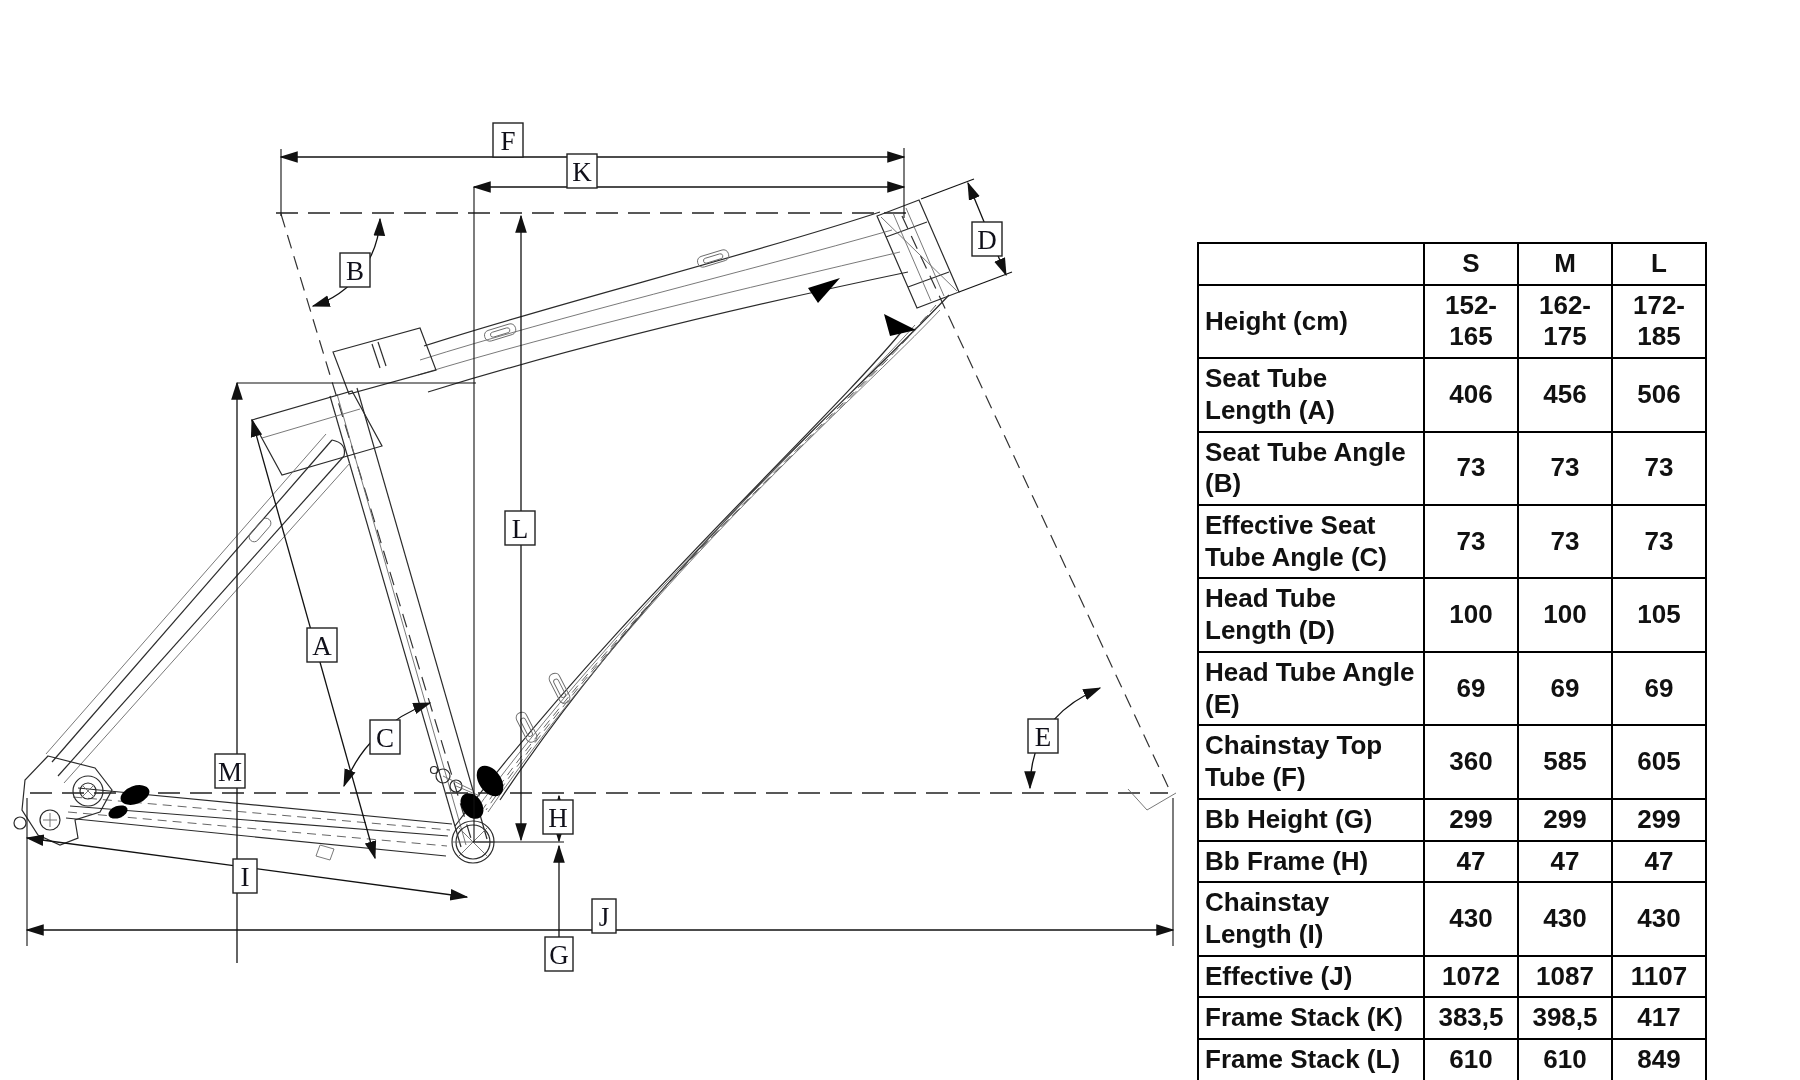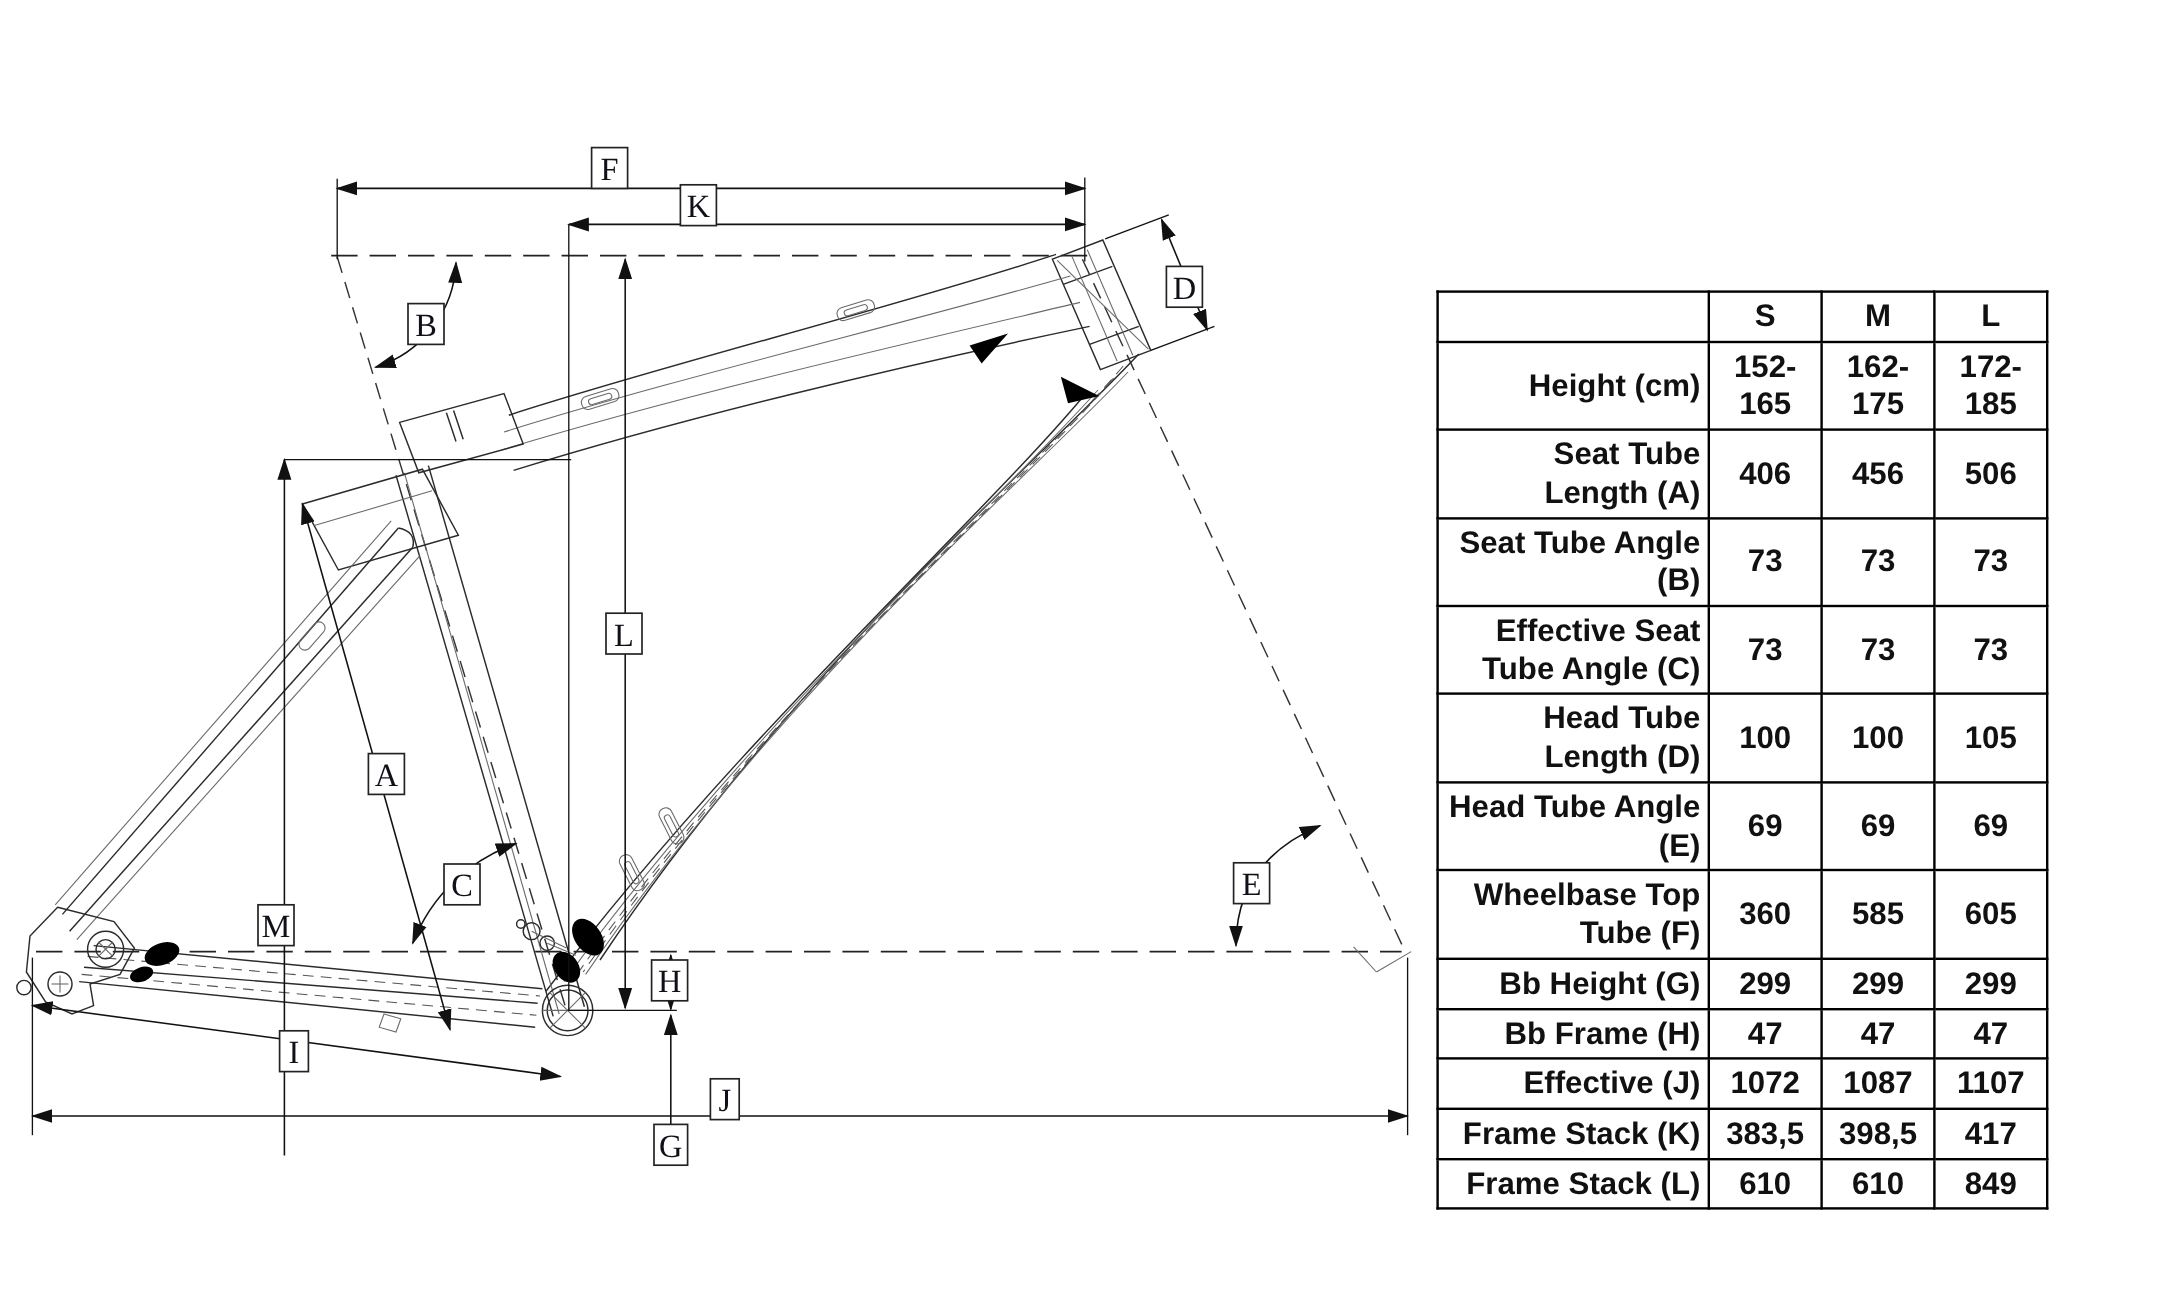--- a/index.html
+++ b/index.html
@@ -17,21 +17,21 @@
   .black-fill{fill:#000;stroke:none;}
   .label-box{fill:#fff;stroke:#222;stroke-width:1.4;}
   .label-text{font-family:"Liberation Serif",serif;font-size:27px;fill:#10101a;
               text-anchor:middle;}
   
   #geo-table{position:absolute;left:1197px;top:242px;border-collapse:collapse;
              table-layout:fixed;}
   #geo-table th,#geo-table td{border:2.5px solid #000;font-weight:bold;
              font-size:26px;line-height:1.22;color:#111;background:#fff;
              padding:4px 6px;vertical-align:middle;}
-  #geo-table .lbl{width:212px;text-align:right;}
+  #geo-table .lbl{width:212px;text-align:left;}
   #geo-table .val{width:80px;text-align:center;}
   #geo-table thead th{height:26px;}
 </style>
 </head>
 <body>
 
 <svg id="diagram" viewBox="0 0 1800 1080">
   <defs>
     <marker id="arr" viewBox="0 0 10 10" refX="9.2" refY="5" markerWidth="14" markerHeight="14" orient="auto-start-reverse">
       <path d="M0,1.8 L10,5 L0,8.2 z" fill="#111"></path>
@@ -287,38 +287,44 @@
         <td class="val">100</td>
         <td class="val">105</td>
       </tr>
       <tr>
         <td class="lbl">Head Tube Angle (E)</td>
         <td class="val">69</td>
         <td class="val">69</td>
         <td class="val">69</td>
       </tr>
       <tr>
-        <td class="lbl">Wheelbase Top Tube (F)</td>
+        <td class="lbl">Chainstay Top Tube (F)</td>
         <td class="val">360</td>
         <td class="val">585</td>
         <td class="val">605</td>
       </tr>
       <tr>
         <td class="lbl">Bb Height (G)</td>
         <td class="val">299</td>
         <td class="val">299</td>
         <td class="val">299</td>
       </tr>
       <tr>
         <td class="lbl">Bb Frame (H)</td>
         <td class="val">47</td>
         <td class="val">47</td>
         <td class="val">47</td>
       </tr>
       <tr>
+        <td class="lbl">Chainstay Length (I)</td>
+        <td class="val">430</td>
+        <td class="val">430</td>
+        <td class="val">430</td>
+      </tr>
+      <tr>
         <td class="lbl">Effective (J)</td>
         <td class="val">1072</td>
         <td class="val">1087</td>
         <td class="val">1107</td>
       </tr>
       <tr>
         <td class="lbl">Frame Stack (K)</td>
         <td class="val">383,5</td>
         <td class="val">398,5</td>
         <td class="val">417</td>

